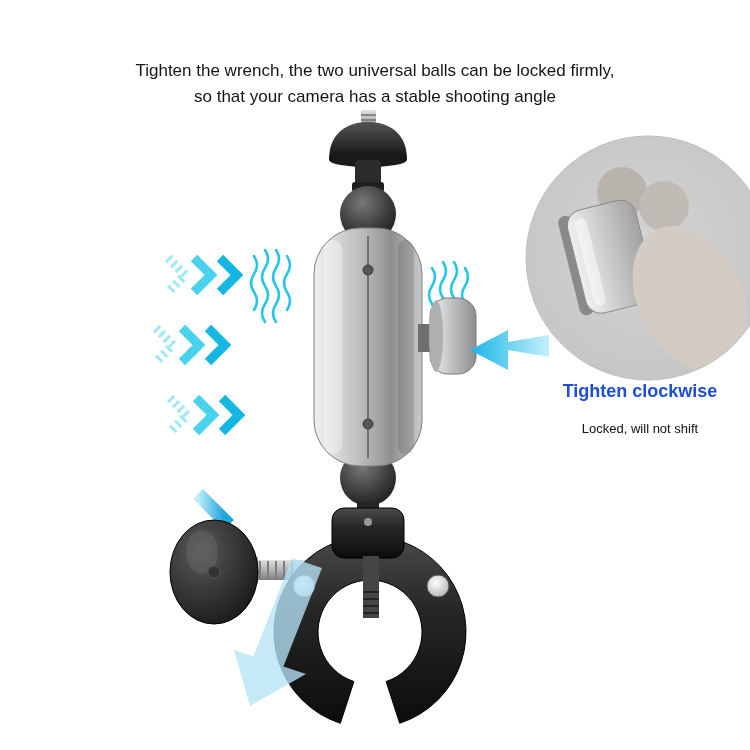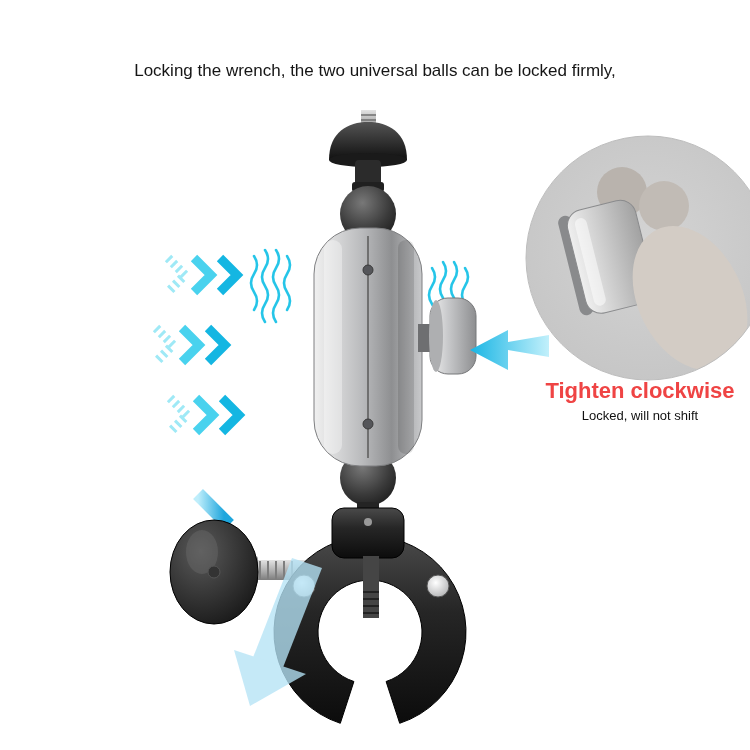--- a/index.html
+++ b/index.html
@@ -12,31 +12,32 @@
     font-size:34px;font-weight:700;color:#000;letter-spacing:.5px;
   }
   .subtitle{
     position:absolute;top:58px;left:0;width:100%;text-align:center;
     font-size:17px;line-height:26px;color:#151515;
   }
   .illustration{position:absolute;top:0;left:0;}
   .callout-text{
     position:absolute;top:380px;left:530px;width:220px;text-align:center;
   }
-  .callout-heading{font-size:22px;font-weight:700;color:#ef4444;line-height:22px;}
-  .callout-sub{font-size:13px;color:#111;margin-top:6px;line-height:16px;}
+  .callout-heading{font-size:18px;font-weight:700;color:#1d4ed8;line-height:22px;}
+  .callout-sub{font-size:13px;color:#111;margin-top:19px;line-height:16px;}
 </style>
 </head>
 <body>
 
 <div class="page">
 
 
   <div class="subtitle">
-    <span>Locking the wrench, the two universal balls can be locked firmly,</span><br>
+    <span>Tighten the wrench, the two universal balls can be locked firmly,</span><br>
+    <span>so that your camera has a stable shooting angle</span>
   </div>
 
   <svg class="illustration" width="750" height="750" viewBox="0 0 750 750">
     <defs>
       <linearGradient id="silverBody" x1="0" y1="0" x2="1" y2="0">
         <stop offset="0" stop-color="#f0f0f0"></stop>
           <stop offset="0.45" stop-color="#b9babc"></stop>
         <stop offset="0.72" stop-color="#8e8f91"></stop>
           <stop offset="1" stop-color="#c9cacc"></stop>
       </linearGradient>

